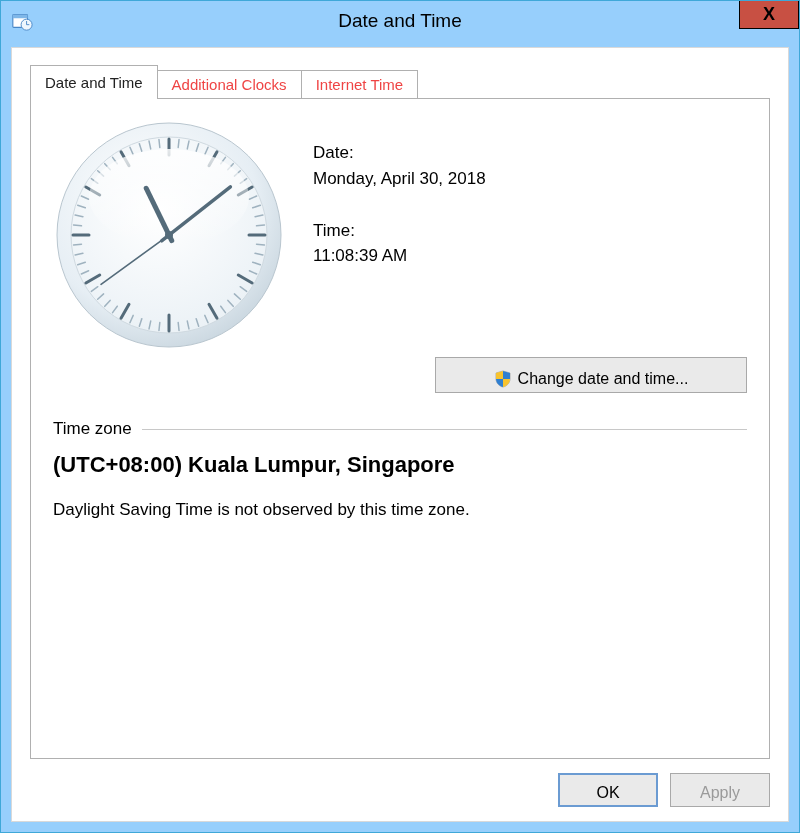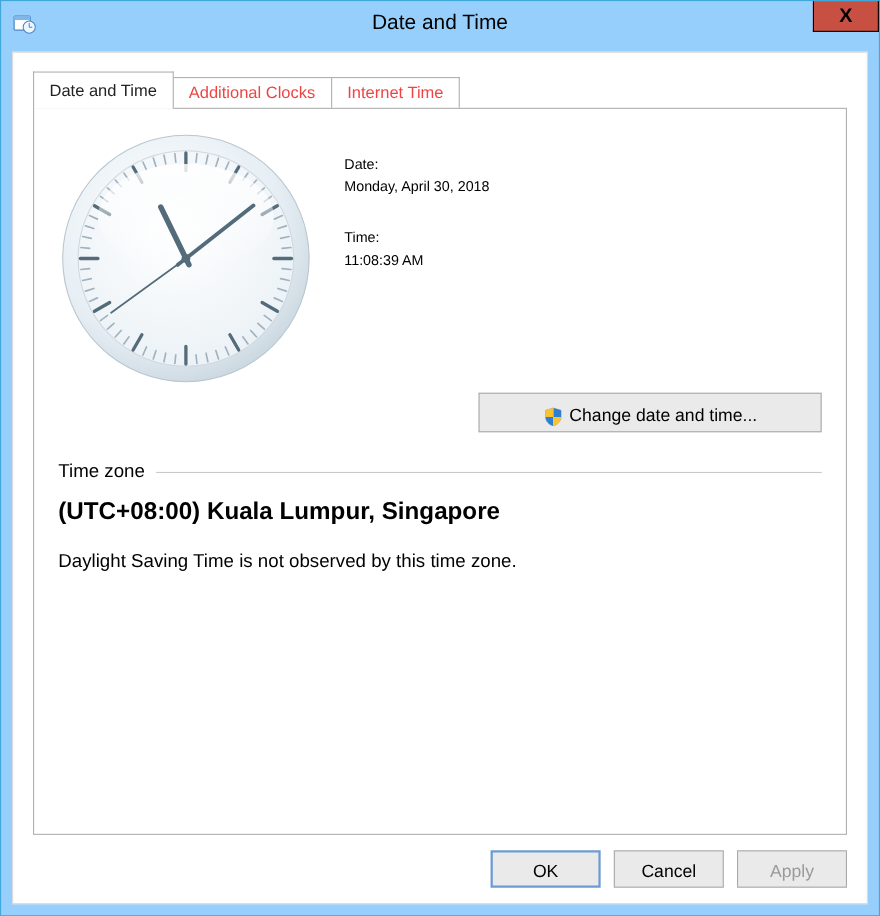--- a/index.html
+++ b/index.html
@@ -97,21 +97,21 @@
   }
   .clock-wrap {
     width: 232px; height: 232px;
     flex: 0 0 auto;
     margin-right: 28px;
     position: relative;
   }
   .info-col {
     flex: 1 1 auto;
     padding-top: 22px;
-    font-size: 13px;
+    font-size: 17px;
     line-height: 1.4;
   }
   .info-label { margin-bottom: 2px; }
   .info-value { margin-bottom: 28px; }
   .btn {
     background: #eaeaea;
     border: 1px solid #a9a9a9;
     font-family: inherit;
     font-size: 16px;
     padding: 4px 14px;
@@ -316,23 +316,20 @@
 
 
       <div class="dst-note">Daylight Saving Time is not observed by this time zone.</div>
 
     </div>
 
     <div class="dialog-buttons">
       <button class="btn default">
         <span>OK</span>
       </button>
-      <button class="btn">
-        <span>Cancel</span>
-      </button>
       <button class="btn" disabled="">
         <span>Apply</span>
       </button>
     </div>
 
   </div>
 
 </div>
 
 </body></html>

